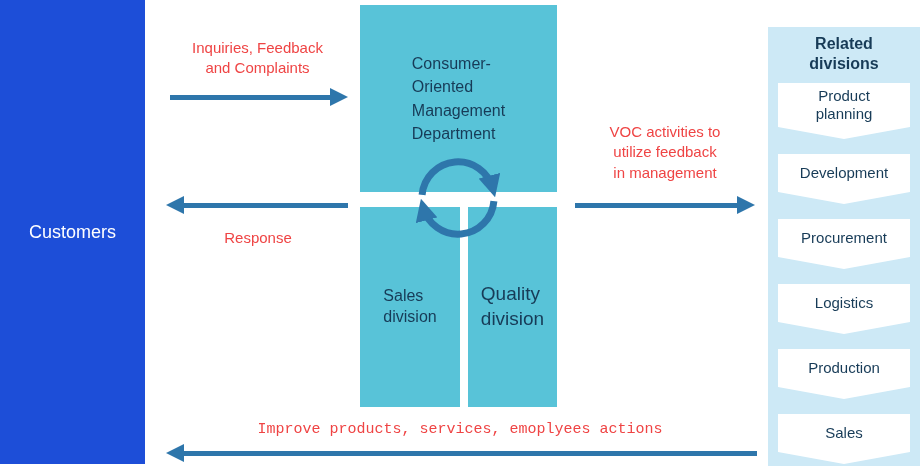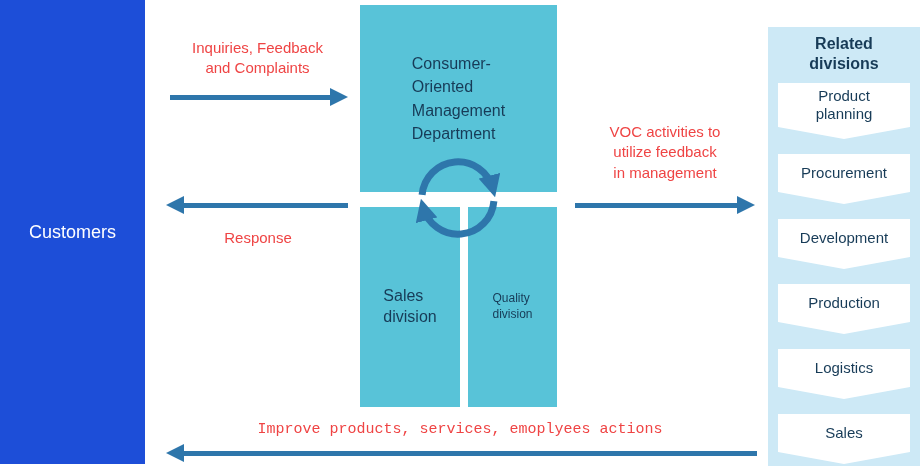--- a/index.html
+++ b/index.html
@@ -46,21 +46,21 @@
     width: 100px; height: 200px;
     background: #58c3d8;
     font-size: 16px;
     line-height: 1.3;
   }
 
   .quality-box {
     left: 468px; top: 207px;
     width: 89px; height: 200px;
     background: #58c3d8;
-    font-size: 12px;
+    font-size: 19px;
     line-height: 1.3;
   }
 
   .cycle-icon {
     position: absolute;
     left: 402px; top: 142px;
     width: 112px; height: 112px;
   }
 
   .flow-label {
@@ -190,38 +190,38 @@
     <div class="related-title pre">Related
 divisions</div>
 
     <div class="rel-item">
       <div class="rel-box pre">Product
 planning</div>
       <div class="rel-tri"></div>
     </div>
 
     <div class="rel-item">
+      <div class="rel-box pre">Development</div>
+      <div class="rel-tri"></div>
+    </div>
+
+    <div class="rel-item">
       <div class="rel-box pre">Procurement</div>
       <div class="rel-tri"></div>
     </div>
 
     <div class="rel-item">
-      <div class="rel-box pre">Development</div>
+      <div class="rel-box pre">Logistics</div>
       <div class="rel-tri"></div>
     </div>
 
     <div class="rel-item">
       <div class="rel-box pre">Production</div>
       <div class="rel-tri"></div>
     </div>
 
     <div class="rel-item">
-      <div class="rel-box pre">Logistics</div>
-      <div class="rel-tri"></div>
-    </div>
-
-    <div class="rel-item">
       <div class="rel-box pre">Sales</div>
       <div class="rel-tri"></div>
     </div>
   </div>
 
 </div>
 
 </body></html>

